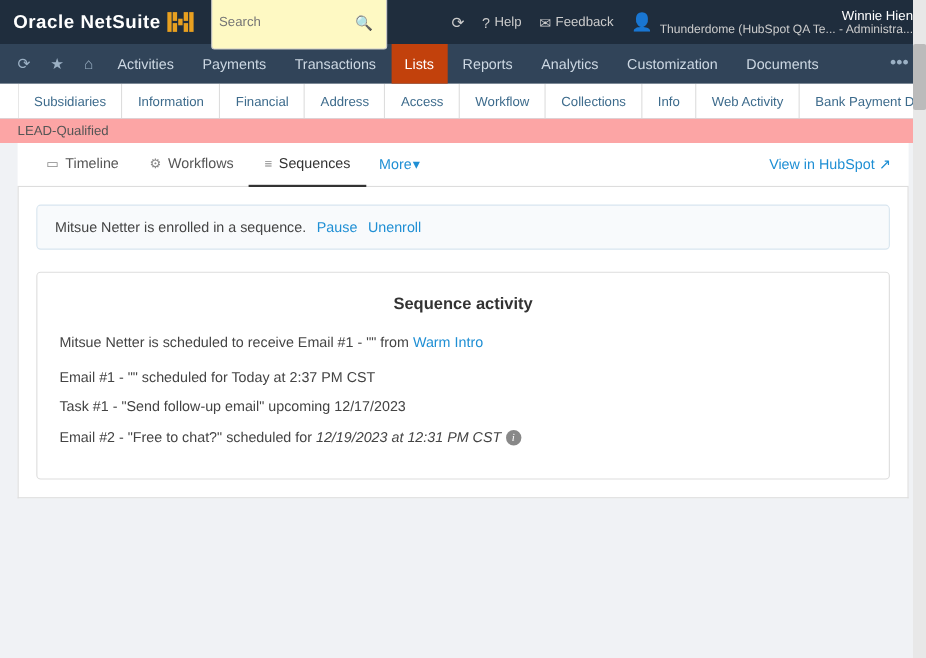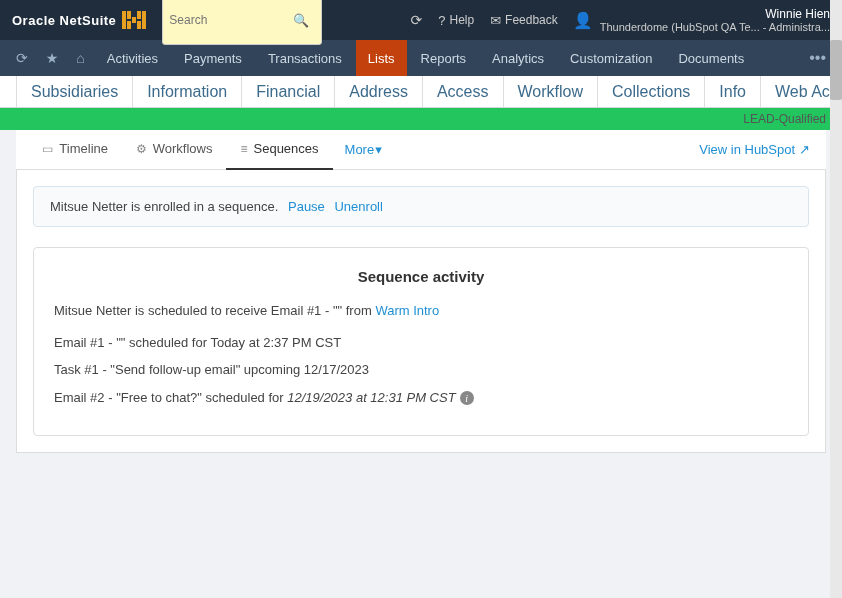--- a/index.html
+++ b/index.html
@@ -14,21 +14,21 @@
       height: 40px;
       gap: 12px;
     }
     .logo {
       display: flex;
       align-items: center;
       gap: 6px;
     }
     .logo-text {
       color: #fff;
-      font-size: 13px;
+      font-size: 17px;
       font-weight: bold;
       letter-spacing: 0.5px;
     }
     .logo-icon {
       display: flex;
       align-items: center;
       gap: 2px;
     }
     .search-box {
       display: flex;
@@ -115,38 +115,37 @@
       border-bottom: 1px solid #d0d5da;
       display: flex;
       align-items: center;
       padding: 0 16px;
       height: 32px;
       overflow-x: auto;
       gap: 0;
     }
     .sub-nav-item {
       color: #3d6b8c;
-      font-size: 16px;
+      font-size: 12px;
       padding: 0 14px;
       height: 32px;
       display: flex;
       align-items: center;
       cursor: pointer;
       white-space: nowrap;
       border-right: 1px solid #ddd;
     }
     .sub-nav-item:first-child { border-left: 1px solid #ddd; }
 
     
     .page-header {
-      background: #22c55e;
+      background: #fca5a5;
       padding: 4px 16px;
       font-size: 12px;
       color: #555;
-      text-align: right;
     }
 
     
     .content-area {
       padding: 0 16px 16px;
       background: #f0f2f5;
     }
 
     
     .tabs-row {

